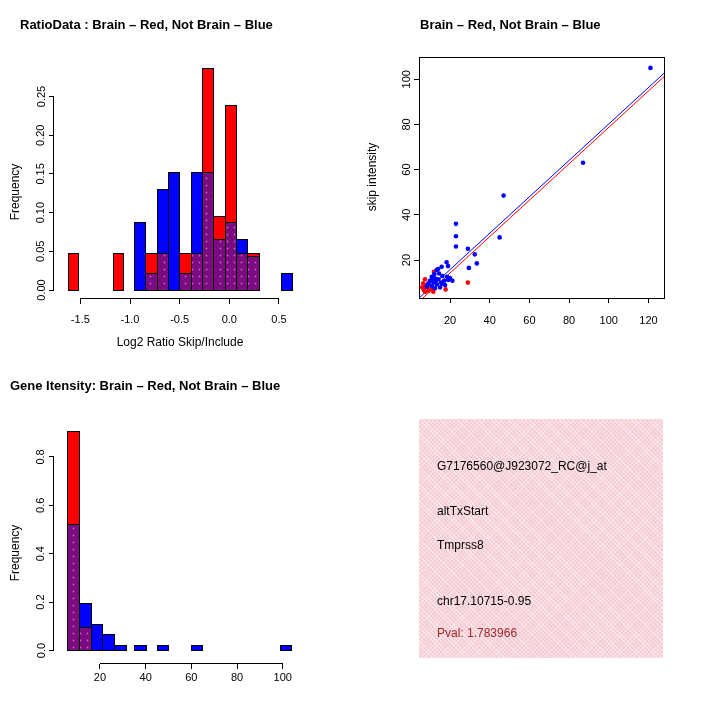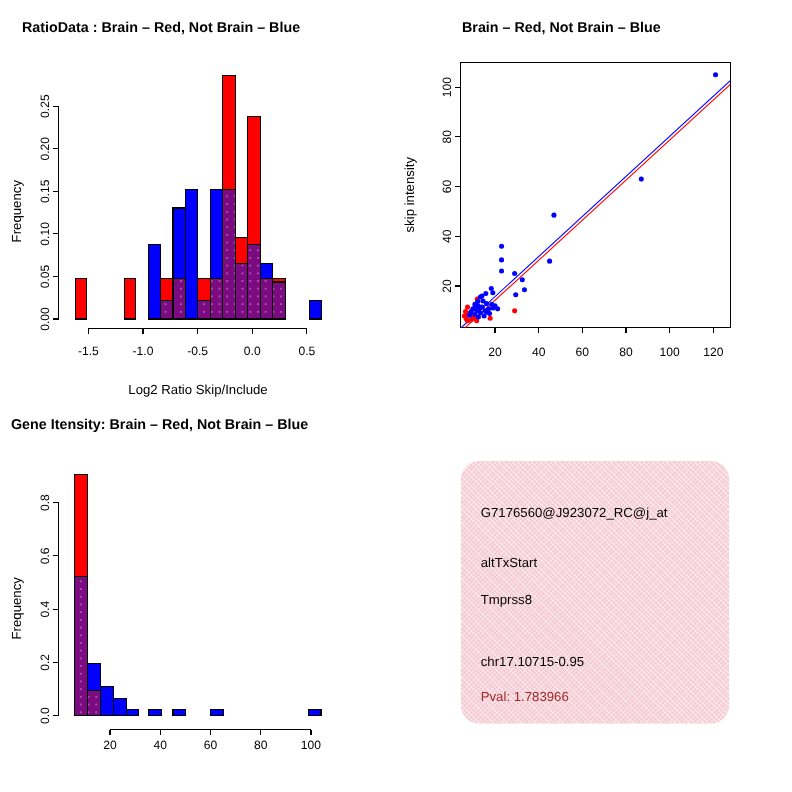--- a/index.html
+++ b/index.html
@@ -7,21 +7,21 @@
           font-family:"Liberation Sans", sans-serif;color:#000;}
   #plot{position:absolute;left:0;top:0;}
   .title{position:absolute;font-weight:bold;font-size:13px;line-height:1;text-align:left;white-space:nowrap;}
   .axlab{position:absolute;font-size:12px;line-height:1;text-align:center;white-space:nowrap;}
   .vlab{position:absolute;font-size:12px;line-height:1;white-space:nowrap;
         transform:translate(-50%,-50%) rotate(-90deg);}
   #info-panel{position:absolute;left:419px;top:419px;width:244px;height:239px;
       background-color:#f5ccd4;
       background-image:
         repeating-linear-gradient(45deg, rgba(255,255,255,0.45) 0 1px, transparent 1px 3px),
-        repeating-linear-gradient(-45deg, rgba(255,255,255,0.30) 0 1px, transparent 1px 3px); border-radius: 17px;}
+        repeating-linear-gradient(-45deg, rgba(255,255,255,0.30) 0 1px, transparent 1px 3px);}
   .iline{position:absolute;left:18px;font-size:12px;line-height:1;color:#000;white-space:nowrap;}
   .pval{color:#a02828;}
   svg text{font-family:"Liberation Sans", sans-serif;font-size:11px;fill:#000;}
 </style>
 </head>
 <body>
 
 <div id="canvas">
 
   <svg id="plot" width="720" height="720" viewBox="0 0 720 720">
@@ -200,21 +200,21 @@
         <rect x="157.3084" y="645.2486" width="11.648400000000002" height="5.2514" fill="#0000ff" stroke="#000" stroke-width="1"></rect>
         <rect x="191.33999999999997" y="645.2486" width="11.648399999999986" height="5.2514" fill="#0000ff" stroke="#000" stroke-width="1"></rect>
         <rect x="280.1876" y="645.2486" width="11.648399999999986" height="5.2514" fill="#0000ff" stroke="#000" stroke-width="1"></rect>
       </g>
   </svg>
 
   <div class="title" style="left:20px;top:18px;width:320px">RatioData : Brain – Red, Not Brain – Blue</div>
   <div class="title" style="left:420px;top:18px;width:244px">Brain – Red, Not Brain – Blue</div>
   <div class="title" style="left:10px;top:379px;width:340px">Gene Itensity: Brain – Red, Not Brain – Blue</div>
 
-  <div class="axlab" style="left:20px;top:348px;width:320px">Log2 Ratio Skip/Include</div>
+  <div class="axlab" style="left:20px;top:336px;width:320px">Log2 Ratio Skip/Include</div>
 
   <div class="vlab" style="left:15px;top:192px">Frequency</div>
   <div class="vlab" style="left:372px;top:177px">skip intensity</div>
   <div class="vlab" style="left:15px;top:553px">Frequency</div>
 
   <div id="info-panel">
     <div class="iline" style="top:41px">G7176560@J923072_RC@j_at</div>
     <div class="iline" style="top:86px">altTxStart</div>
     <div class="iline" style="top:120px">Tmprss8</div>
     <div class="iline" style="top:176px">chr17.10715-0.95</div>

